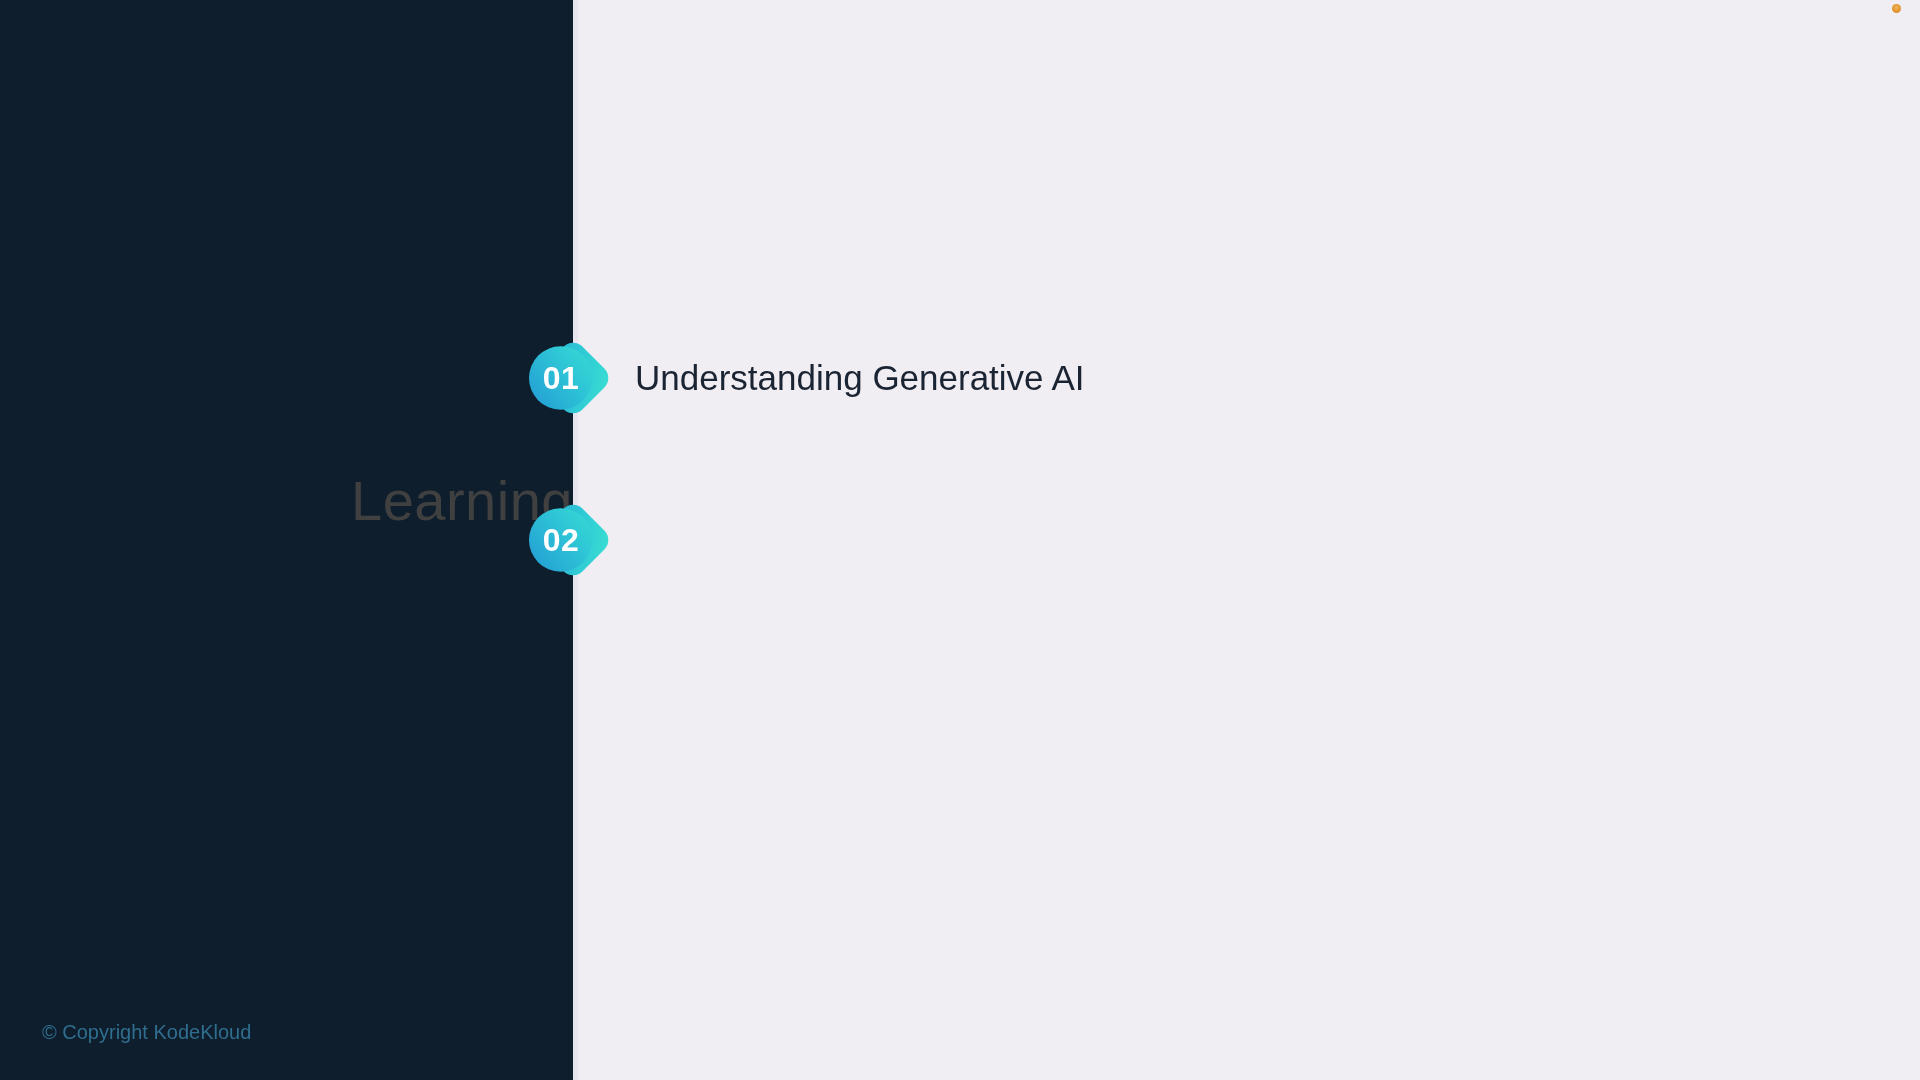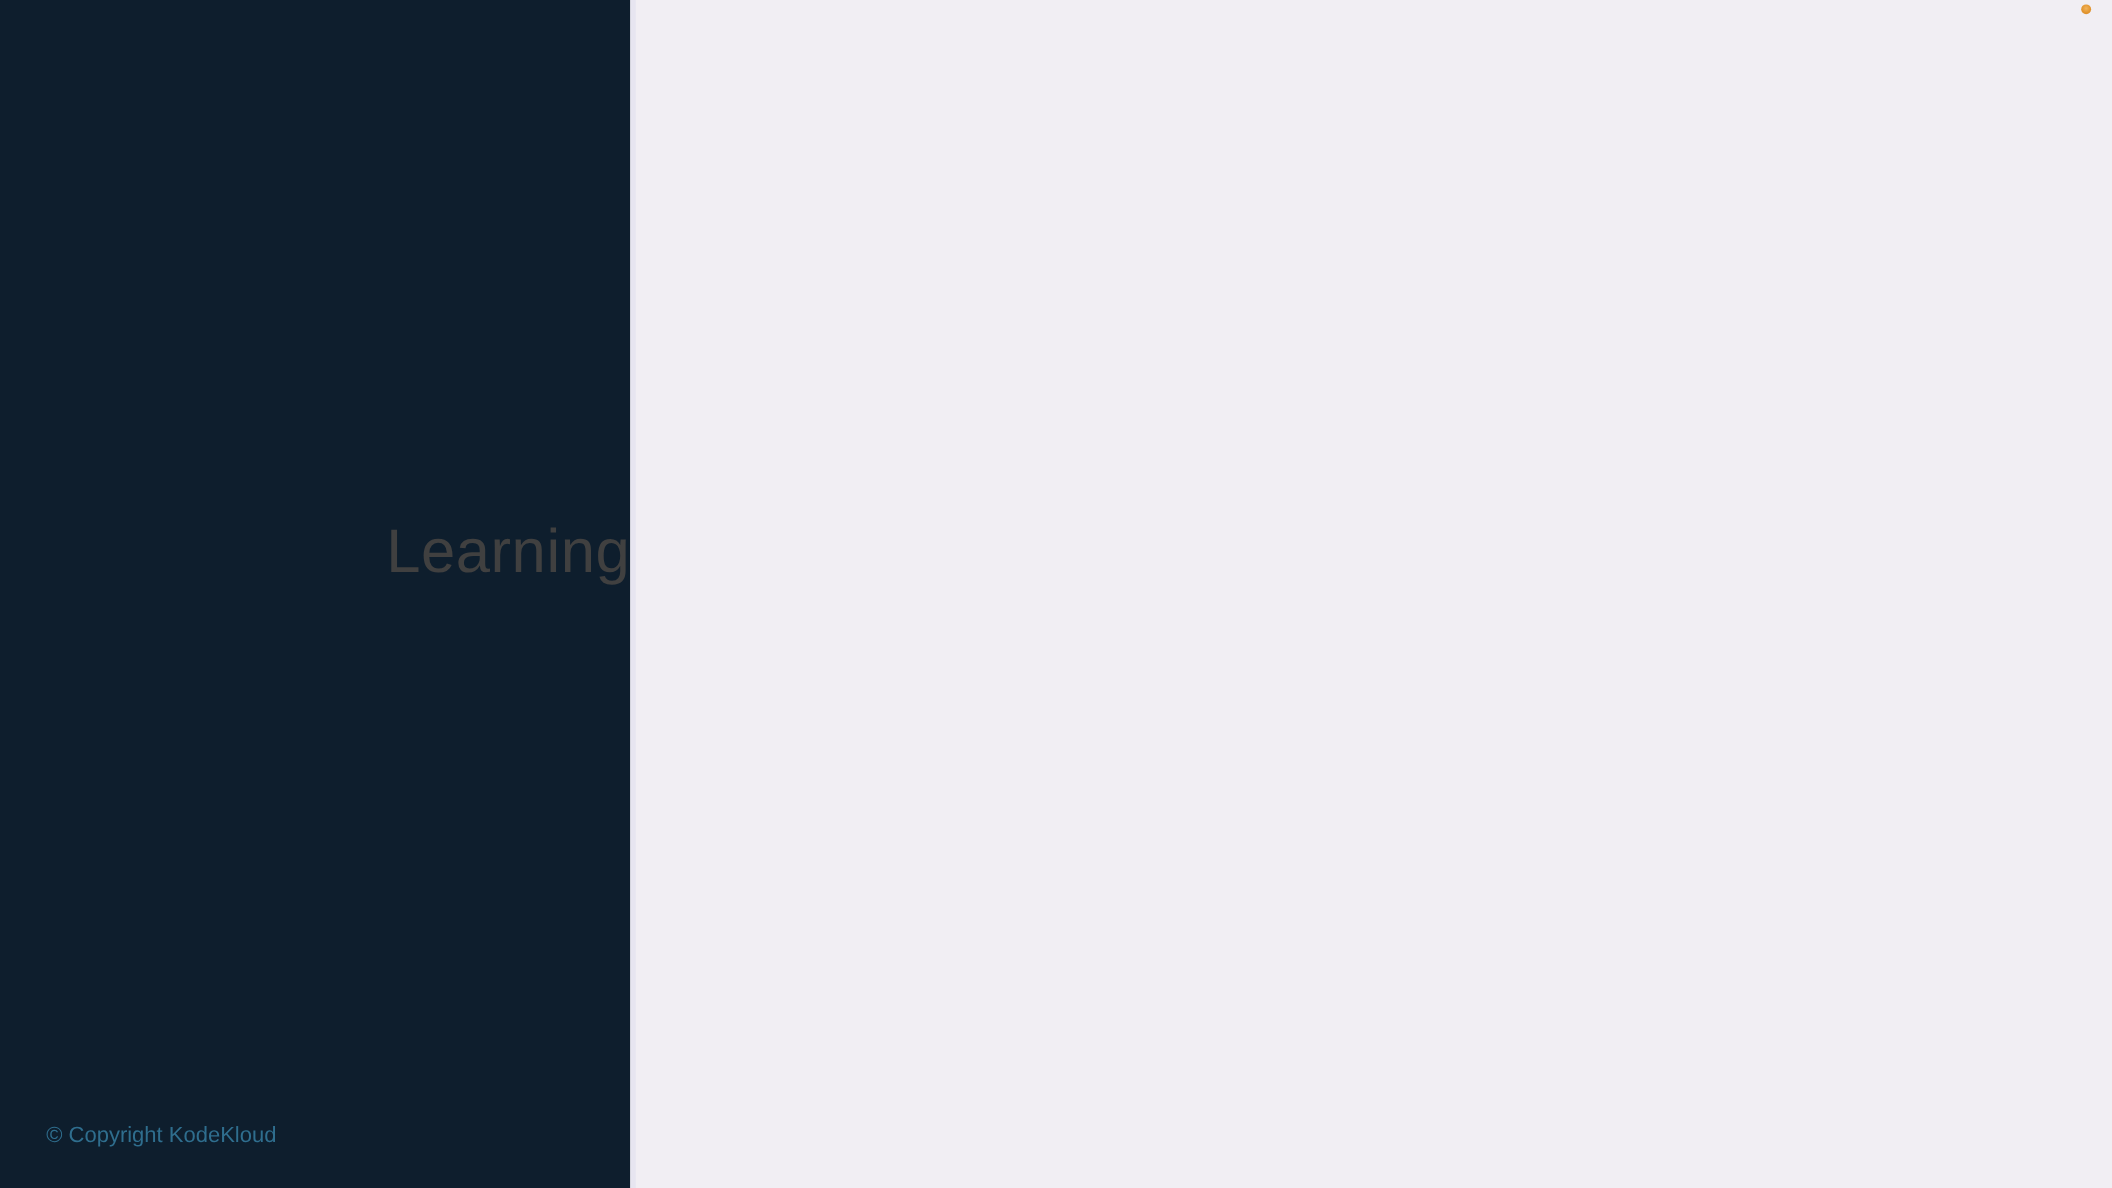--- a/index.html
+++ b/index.html
@@ -116,20 +116,41 @@
 
   <div class="left-panel"></div>
   <div class="panel-edge"></div>
 
   <div class="slide-title">
     <div>Learning</div>
   </div>
 
   <div class="copyright">© Copyright KodeKloud</div>
 
+  <div class="objective-row row-1">
+    <div class="badge">
+      <svg viewBox="0 0 100 112">
+        <g fill="url(#badge-grad)">
+          <rect x="17" y="26" width="60" height="60" rx="14" transform="rotate(45 47 56)"></rect>
+          <circle cx="34" cy="56" r="33"></circle>
+        </g>
+      </svg>
+      <span class="badge-number">01</span>
+    </div>
+    <span class="objective-label">Understanding Generative AI</span>
+  </div>
 
   <div class="objective-row row-2">
+    <div class="badge">
+      <svg viewBox="0 0 100 112">
+        <g fill="url(#badge-grad)">
+          <rect x="17" y="26" width="60" height="60" rx="14" transform="rotate(45 47 56)"></rect>
+          <circle cx="34" cy="56" r="33"></circle>
+        </g>
+      </svg>
+      <span class="badge-number">02</span>
+    </div>
   </div>
 
 
   <div class="record-dot"></div>
 
 </div>
 
 </body></html>

